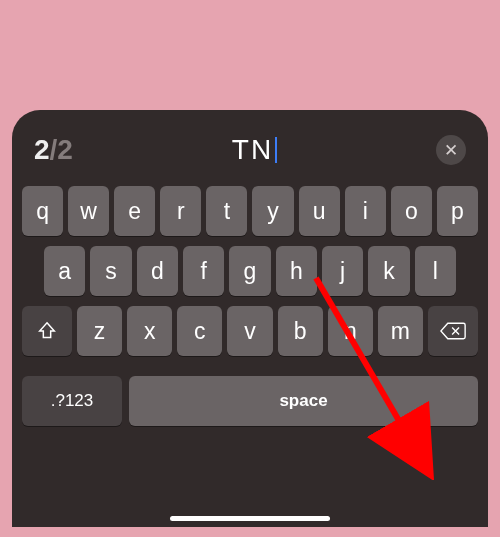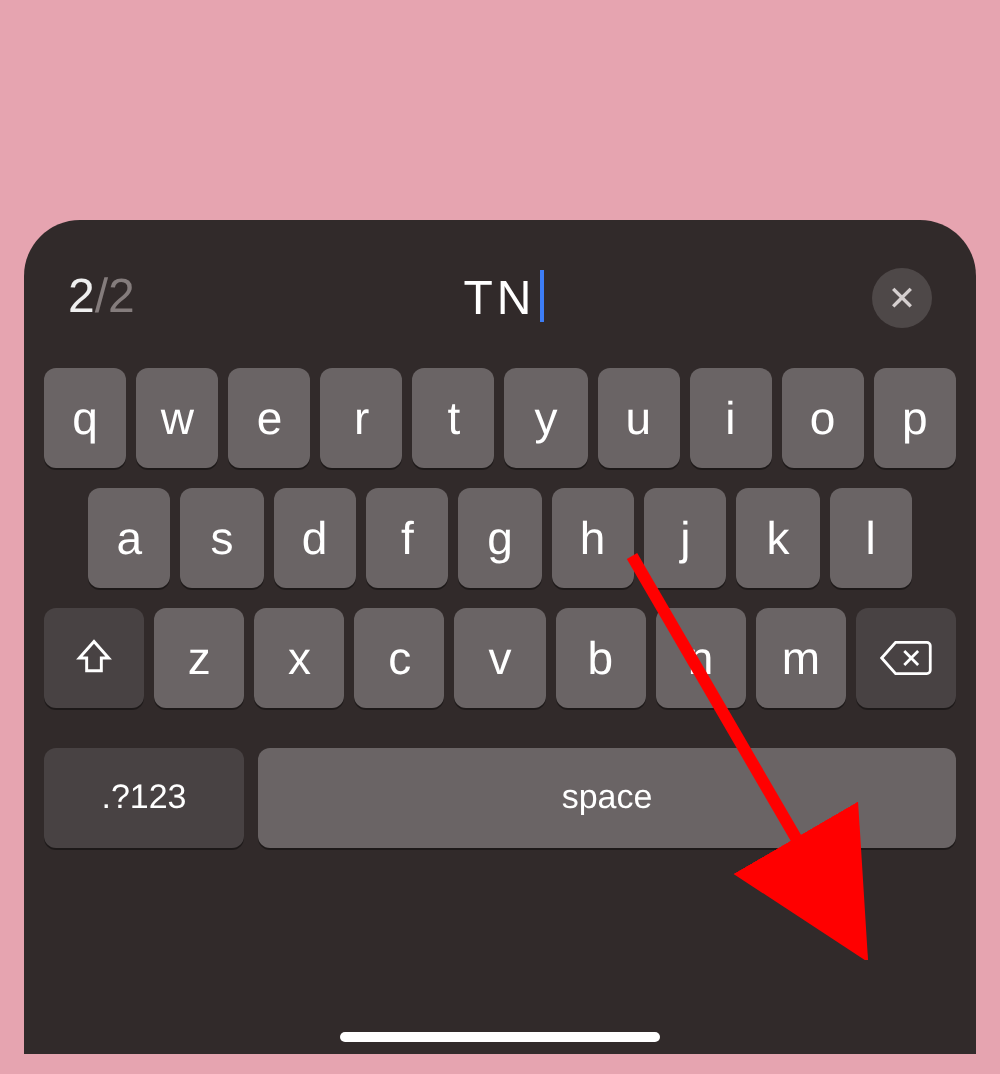--- a/index.html
+++ b/index.html
@@ -22,32 +22,32 @@
       padding: 22px 10px 10px 10px;
     }
     .kb-header {
       display: flex;
       align-items: center;
       padding: 2px 12px 20px 12px;
       position: relative;
     }
     .counter {
       color: #efefef;
-      font-size: 24px;
-      font-weight: 400;
+      font-size: 28px;
+      font-weight: 700;
     }
     .counter-total { color: #847c7c; }
     .input-wrap {
       flex: 1;
       position: relative;
       text-align: center;
     }
     .entry {
       color: #fff;
-      font-size: 24px;
+      font-size: 28px;
       display: inline-block;
       position: relative;
       letter-spacing: 2px;
     }
     .caret {
       display: inline-block;
       width: 2px;
       height: 26px;
       background: #3d7df6;
       vertical-align: -4px;
@@ -78,21 +78,21 @@
       box-shadow: 0 1px 0 rgba(0,0,0,0.4);
       cursor: pointer;
     }
     .key.mod {
       background: #484243;
       font-size: 22px;
     }
     .key.shift, .key.backspace { flex: 0 0 50px; }
     .bottom-row { display: flex; gap: 7px; margin-top: 10px; align-items: center; }
     .key.numsym { flex: 0 0 100px; background: #484243; font-size: 17px; }
-    .key.space { flex: 1; background: #6a6465; font-size: 17px; }
+    .key.space { flex: 1; background: #6a6465; font-size: 17px; font-weight: bold; }
     .key.done {
       flex: 0 0 100px;
       background: #1e74fd;
       font-size: 18px;
     }
     .home-indicator {
       position: absolute;
       bottom: 6px;
       left: 50%;
       transform: translateX(-50%);

